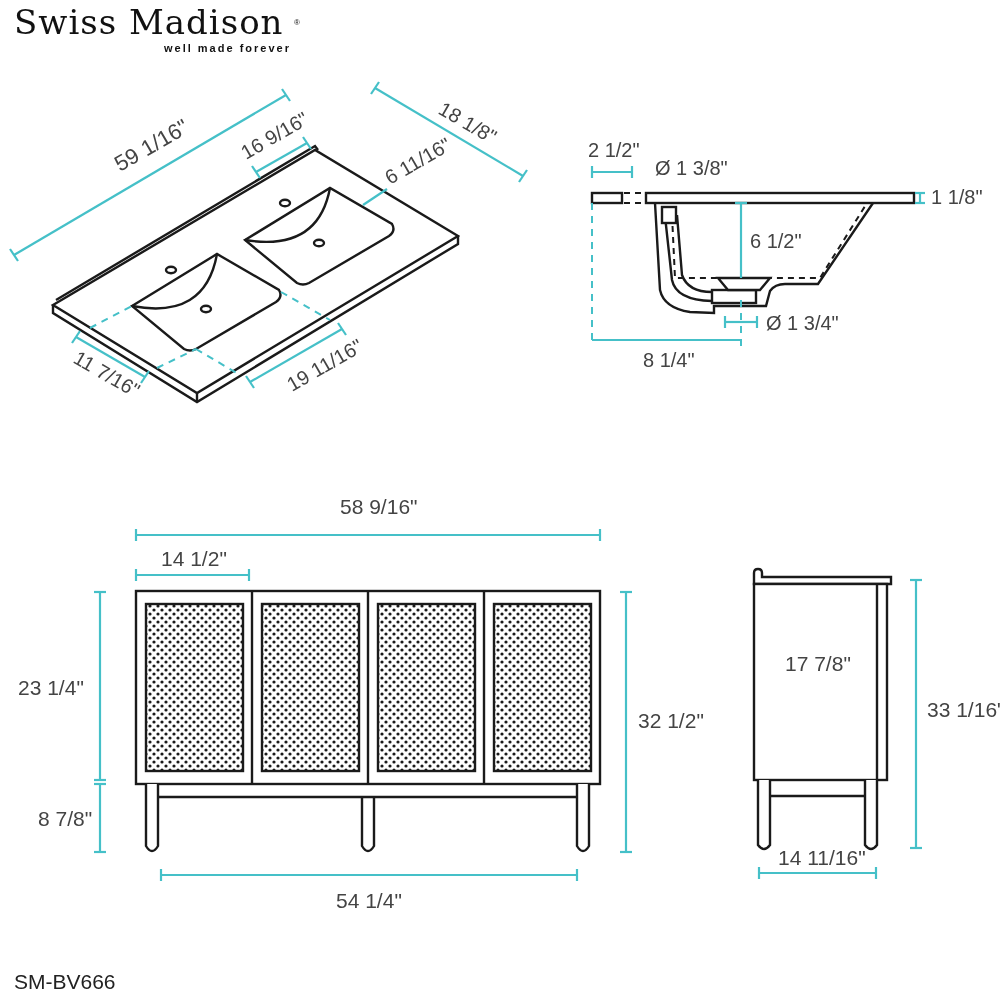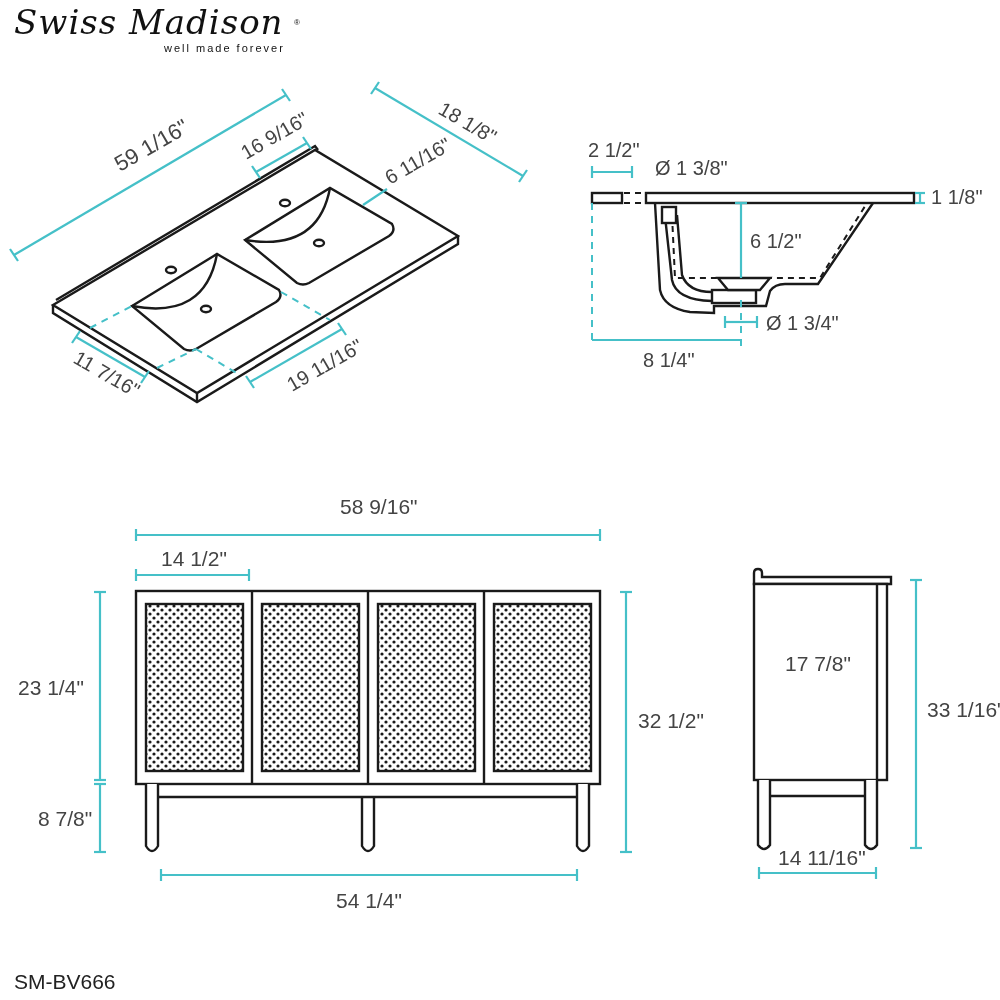--- a/index.html
+++ b/index.html
@@ -1,20 +1,20 @@
 <!DOCTYPE html>
 <html><head>
   <meta charset="utf-8">
   <style>
     html, body { margin: 0; padding: 0; background: #ffffff; }
     body { width: 1000px; height: 1000px; position: relative; overflow: hidden; font-family: "Liberation Sans", sans-serif; color: #333; }
     .brand { position: absolute; left: 14px; top: 4px; width: 290px; height: 50px; }
-    .brand-script { position: absolute; left: 0; top: -2px; font-family: "DejaVu Serif", serif; font-style: italic; font-size: 34px; letter-spacing: 1px; color: #111; white-space: nowrap; }
+    .brand-script { position: absolute; left: 0; top: -2px; font-family: "DejaVu Serif", serif; font-size: 34px; letter-spacing: 1px; color: #111; white-space: nowrap; }
     .brand-reg { position: absolute; left: 280px; top: 14px; font-size: 8px; color: #111; }
-    .brand-tag { position: absolute; left: 150px; top: 38px; font-size: 11px; letter-spacing: 2px; color: #111; white-space: nowrap; }
+    .brand-tag { position: absolute; left: 150px; top: 38px; font-size: 11px; letter-spacing: 2px; color: #111; white-space: nowrap; font-weight: bold; }
     svg.drawing { position: absolute; left: 0; top: 0; }
     .lbl { font-family: "Liberation Sans", sans-serif; fill: #444; }
     .dim { stroke: #45c0c8; stroke-width: 2.2; fill: none; }
     .dimd { stroke: #45c0c8; stroke-width: 2; fill: none; stroke-dasharray: 7 6; }
     .obj { stroke: #1a1a1a; stroke-width: 2.4; fill: none; }
     .objf { stroke: #1a1a1a; stroke-width: 2.4; fill: #fff; }
     .dash { stroke: #1a1a1a; stroke-width: 2; fill: none; stroke-dasharray: 6 5; }
     .model { position: absolute; left: 14px; top: 970px; font-size: 21px; color: #222; text-align: right; }
   </style>
 </head>

